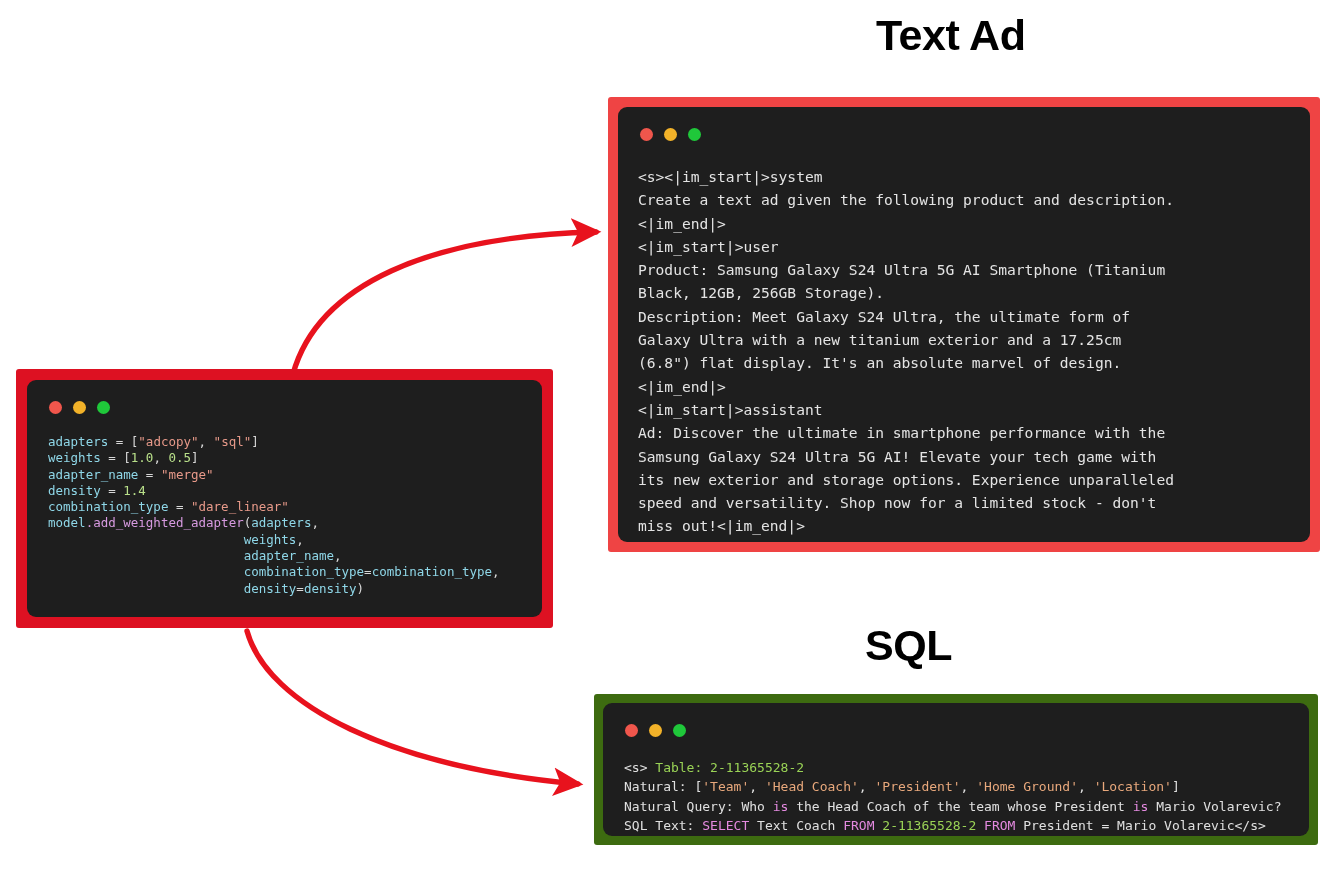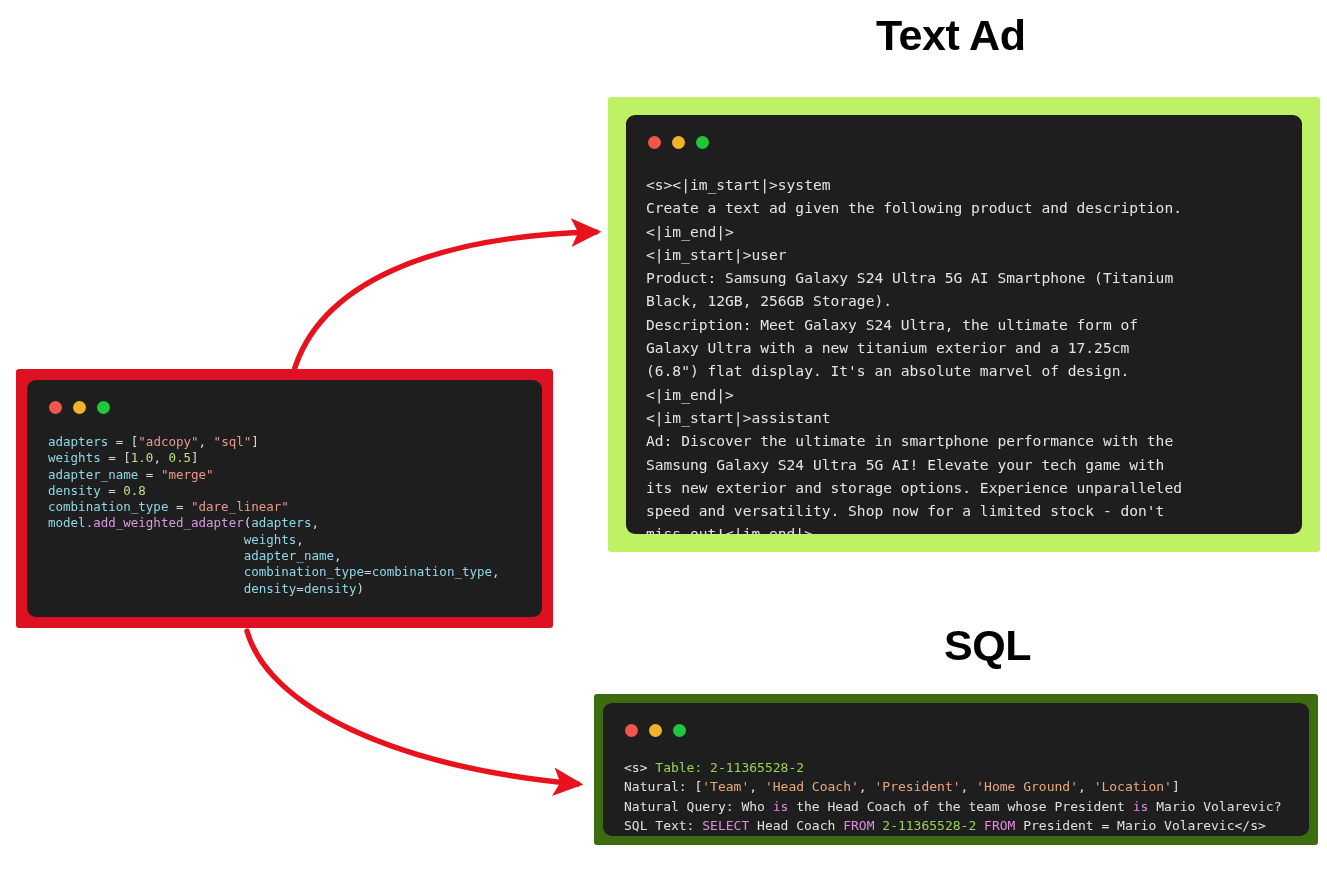--- a/index.html
+++ b/index.html
@@ -31,21 +31,21 @@
     letter-spacing: -0.5px;
     white-space: nowrap;
     line-height: 1;
   }
   #heading-text-ad {
     left: 876px;
     top: 14px;
     font-size: 43px;
   }
   #heading-sql {
-    left: 944px;
+    left: 865px;
     top: 624px;
     font-size: 43px;
   }
 
   
   .terminal {
     position: absolute;
     box-sizing: border-box;
     border-radius: 3px;
   }
@@ -104,22 +104,22 @@
   .t-num  { color: #b9e08a; }
   .t-fn   { color: #d79ae0; }
   .t-op   { color: #d8d8d8; }
 
   
   #window-textad {
     left: 608px;
     top: 97px;
     width: 712px;
     height: 455px;
-    background: #bef264;
-    padding: 18px;
+    background: #ef4444;
+    padding: 10px;
   }
   #window-textad .code {
     font-size: 14.6px;
     line-height: 23.3px;
     margin-top: 23px;
     margin-left: 2px;
     color: #e4e4e4;
   }
 
   
@@ -174,21 +174,21 @@
   <div class="terminal" id="window-merge">
     <div class="terminal-inner">
       <div class="dots">
         <span class="dot red"></span>
         <span class="dot yellow"></span>
         <span class="dot green"></span>
       </div>
       <pre class="code"><span class="t-var">adapters</span><span class="t-op"> = [</span><span class="t-str">"adcopy"</span><span class="t-op">, </span><span class="t-str">"sql"</span><span class="t-op">]</span>
 <span class="t-var">weights</span><span class="t-op"> = [</span><span class="t-num">1.0</span><span class="t-op">, </span><span class="t-num">0.5</span><span class="t-op">]</span>
 <span class="t-var">adapter_name</span><span class="t-op"> = </span><span class="t-str">"merge"</span>
-<span class="t-var">density</span><span class="t-op"> = </span><span class="t-num">0.8</span>
+<span class="t-var">density</span><span class="t-op"> = </span><span class="t-num">1.4</span>
 <span class="t-var">combination_type</span><span class="t-op"> = </span><span class="t-str">"dare_linear"</span>
 <span class="t-var">model</span><span class="t-fn">.add_weighted_adapter</span><span class="t-op">(</span><span class="t-var">adapters</span><span class="t-op">,</span>
 <span class="t-op">                          </span><span class="t-var">weights</span><span class="t-op">,</span>
 <span class="t-op">                          </span><span class="t-var">adapter_name</span><span class="t-op">,</span>
 <span class="t-op">                          </span><span class="t-var">combination_type</span><span class="t-op">=</span><span class="t-var">combination_type</span><span class="t-op">,</span>
 <span class="t-op">                          </span><span class="t-var">density</span><span class="t-op">=</span><span class="t-var">density</span><span class="t-op">)</span></pre>
     </div>
   </div>
 
   <div class="terminal" id="window-textad">
@@ -220,17 +220,17 @@
   <div class="terminal" id="window-sql">
     <div class="terminal-inner">
       <div class="dots">
         <span class="dot red"></span>
         <span class="dot yellow"></span>
         <span class="dot green"></span>
       </div>
       <pre class="code"><span>&lt;s&gt; </span><span class="s-green">Table: </span><span class="s-green">2-11365528-2</span>
 <span>Natural: [</span><span class="s-str">'Team'</span><span>, </span><span class="s-str">'Head Coach'</span><span>, </span><span class="s-str">'President'</span><span>, </span><span class="s-str">'Home Ground'</span><span>, </span><span class="s-str">'Location'</span><span>]</span>
 <span>Natural Query: </span><span>Who </span><span class="s-kw">is</span><span> the Head Coach of the team whose President </span><span class="s-kw">is</span><span> Mario Volarevic?</span>
-<span>SQL Text: </span><span class="s-kw">SELECT</span><span> Head Coach </span><span class="s-kw">FROM</span><span class="s-green"> 2-11365528-2 </span><span class="s-kw">FROM</span><span> President = Mario Volarevic&lt;/s&gt;</span></pre>
+<span>SQL Text: </span><span class="s-kw">SELECT</span><span> Text Coach </span><span class="s-kw">FROM</span><span class="s-green"> 2-11365528-2 </span><span class="s-kw">FROM</span><span> President = Mario Volarevic&lt;/s&gt;</span></pre>
     </div>
   </div>
 
 </div>
 
 </body></html>

